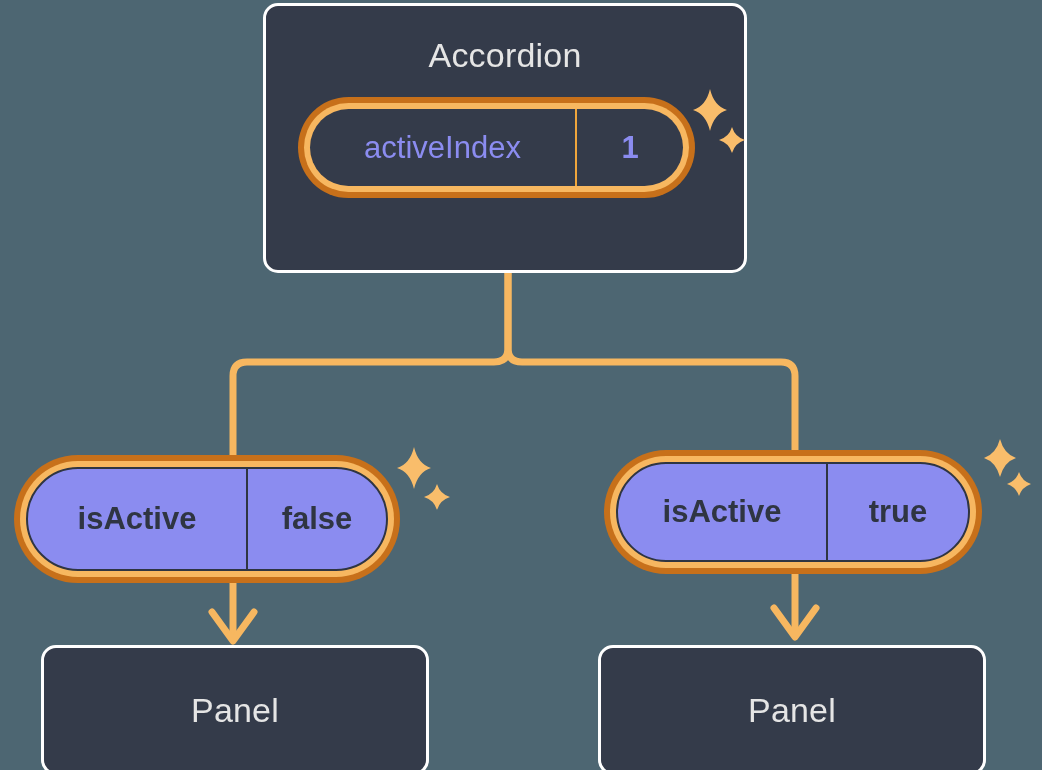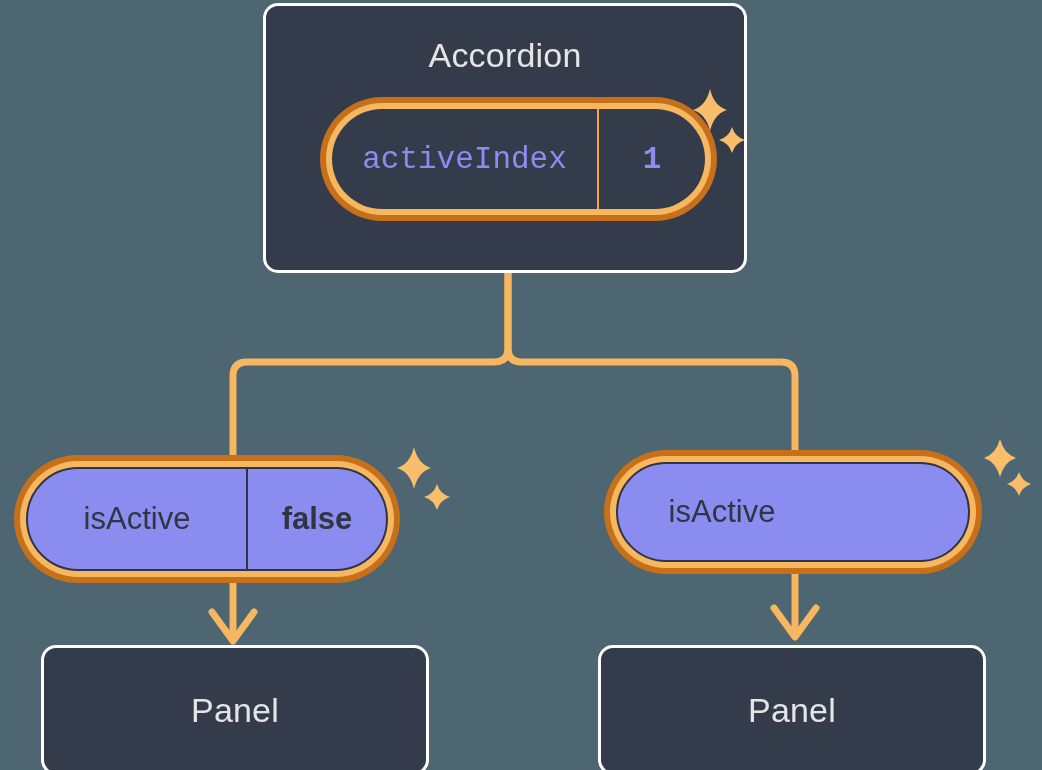--- a/index.html
+++ b/index.html
@@ -122,36 +122,35 @@
   }
 
   
   .pill-purple .pill-body {
     background: #8b8cf0;
     border: 2px solid #2f3542;
   }
   .pill-purple .pill-key {
     color: #2f3542;
     font-size: 31px;
-    font-weight: 400;
+    font-weight: 700;
   }
   .pill-purple .pill-val {
     color: #2f3542;
     font-size: 31px;
     font-weight: 700;
     border-left: 2px solid #2f3542;
   }
 
   
   #pill-active-index {
-    left: 320px;
+    left: 298px;
     top: 97px;
     width: 397px;
-    height: 124px;
-    font-family: Liberation Mono, monospace;
+    height: 101px;
   }
   #pill-active-index .pill-key { flex: 0 0 265px; }
   #pill-active-index .pill-val { flex: 1 1 auto; }
 
   #pill-is-active-left {
     left: 14px;
     top: 455px;
     width: 386px;
     height: 128px;
   }
@@ -217,20 +216,21 @@
         <div class="pill-key">isActive</div>
         <div class="pill-val">false</div>
       </div>
     </div>
   </div>
 
   <div class="pill pill-purple" id="pill-is-active-right">
     <div class="pill-inner">
       <div class="pill-body">
         <div class="pill-key">isActive</div>
+        <div class="pill-val">true</div>
       </div>
     </div>
   </div>
 
   <div class="card panel-card" id="panel-card-left">
     <div class="card-title">Panel</div>
   </div>
 
   <div class="card panel-card" id="panel-card-right">
     <div class="card-title">Panel</div>

